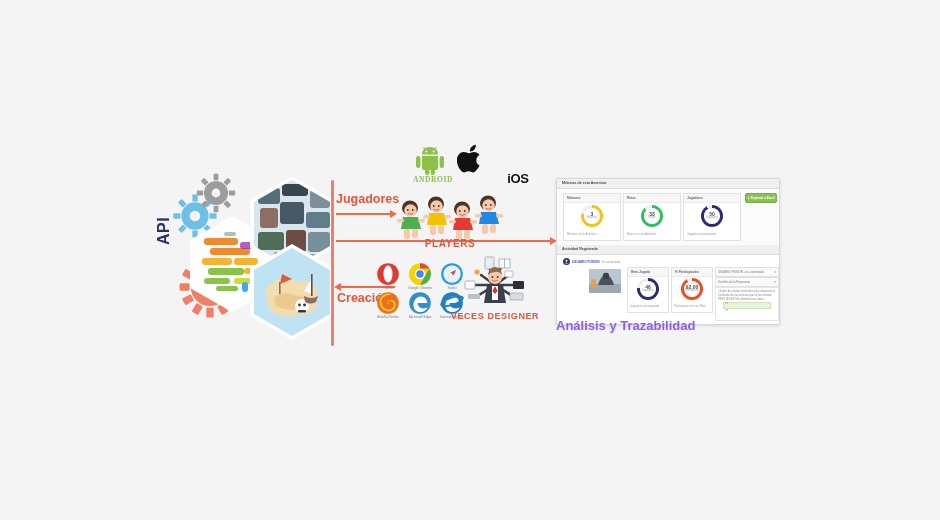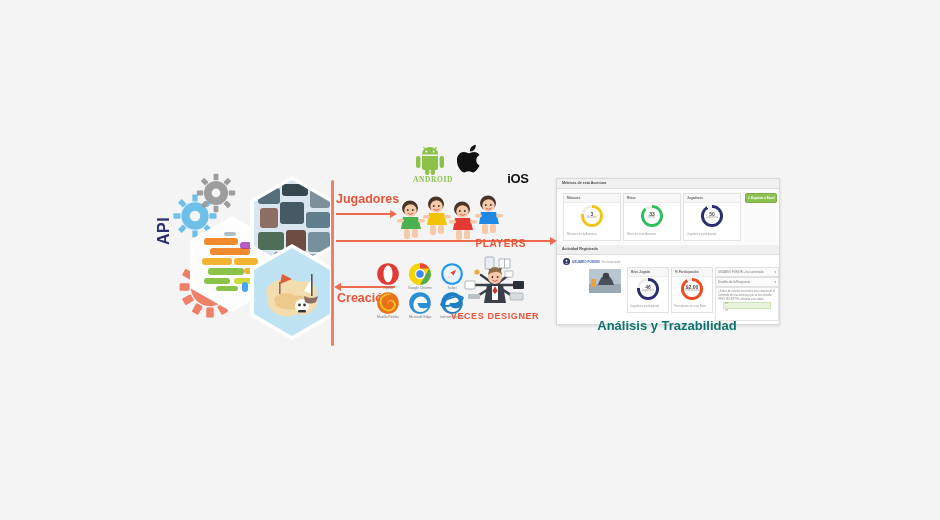--- a/index.html
+++ b/index.html
@@ -148,22 +148,22 @@
   .qa-box{
     position:absolute;background:#fff;border:1px solid #e4e4e4;
     font-size:2.6px;color:#8a8a8a;padding:2px;line-height:1.5;
     overflow:hidden;
   }
   .ans-hl{
     position:absolute;background:#e8f2dc;border:1px solid #cfe3b5;
   }
 
   #dash-caption{
-    left:556px;top:318px;width:222px;text-align:center;
-    color:#0f766e;font-weight:bold;font-size:13px;
+    left:556px;top:318px;width:222px;
+    color:#8b5cf6;font-weight:bold;font-size:13px;
   }
 </style>
 </head>
 <body>
 
 <div id="stage">
 
   <div class="abs nosel" id="api-cluster">
 
     <div class="abs api-label">API</div>
@@ -386,21 +386,21 @@
         <circle cx="16.8" cy="12" r="0.9" fill="#333"></circle>
         <path d="M12 15.5 q2.6 2 5 0" stroke="#c76a5a" stroke-width="1" fill="none" stroke-linecap="round"></path>
         <path d="M7 19 h15 l3 12 h-20 z" fill="#1e88e5"></path>
         <rect x="8" y="31" width="6" height="10" rx="2" fill="#f6c9a8"></rect>
         <rect x="16" y="31" width="6" height="9" rx="2" fill="#f6c9a8"></rect>
         <rect x="1" y="21" width="7" height="3.4" rx="1.7" fill="#f6c9a8"></rect>
         <rect x="22" y="21" width="7" height="3.4" rx="1.7" fill="#f6c9a8"></rect>
       </svg>
     </div>
 
-    <div class="caption" style="left:16px;top:46px;width:120px;text-align:right;">PLAYERS</div>
+    <div class="caption" style="left:0;top:46px;width:120px;">PLAYERS</div>
   </div>
 
   <div class="abs nosel" id="browsers">
 
     <div class="browser" style="left:0;top:0;">
       <svg class="glyph" viewBox="0 0 40 40" aria-hidden="true">
         <circle cx="20" cy="20" r="18" fill="#e03a34"></circle>
         <ellipse cx="20" cy="20" rx="7.5" ry="14" fill="#ffffff"></ellipse>
       </svg>
       <span class="bname">Opera</span>

